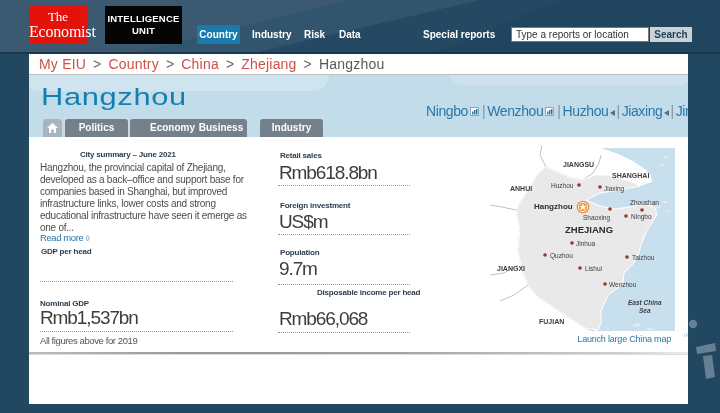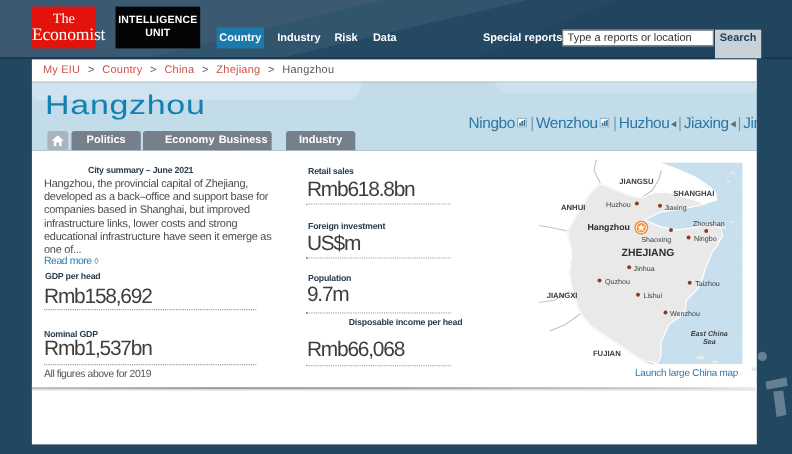--- a/index.html
+++ b/index.html
@@ -27,26 +27,26 @@
  <div style="font-size:16px;line-height:15px;letter-spacing:-0.2px;">Economist</div>
 </div>
 <div class="abs" style="left:105px;top:6px;width:77px;height:38px;background:#050505;color:#fff;text-align:center;">
  <div style="font-size:9.5px;font-weight:bold;letter-spacing:0.2px;line-height:12px;margin-top:7px;">INTELLIGENCE<br>UNIT</div>
 </div>
 
 <div class="abs" style="left:197px;top:25px;width:43px;height:19px;background:#1a7aab;color:#fff;font-size:10px;font-weight:bold;text-align:center;line-height:19px;">Country</div>
 <div class="navl" style="left:252px;top:29px;">Industry</div>
 <div class="navl" style="left:304px;top:29px;">Risk</div>
 <div class="navl" style="left:339px;top:29px;">Data</div>
-<div class="navl" style="left:391px;top:29px;padding-left:48px;">Special reports</div>
+<div class="navl" style="left:375px;top:29px;padding-left:48px;">Special reports</div>
 
 <div class="abs" style="left:511px;top:27px;width:132px;height:13px;background:#fff;border:1px solid #777;font-size:10px;color:#333;line-height:13px;padding-left:4px;">Type a reports or location</div>
-<div class="abs" style="left:650px;top:27px;width:42px;height:26px;background:#c9d2d9;color:#1c3e57;font-size:10px;font-weight:bold;text-align:center;line-height:15px;">Search</div>
+<div class="abs" style="left:650px;top:27px;width:42px;height:15px;background:#c9d2d9;color:#1c3e57;font-size:10px;font-weight:bold;text-align:center;line-height:15px;">Search</div>
 
-<div class="abs" style="left:29px;top:54px;width:659px;height:20px;background:#fff;border-bottom:1px solid #bfbfbf;font-size:10px;letter-spacing:0.2px;line-height:20px;color:#555;">
+<div class="abs" style="left:29px;top:54px;width:659px;height:20px;background:#fff;border-bottom:1px solid #bfbfbf;font-size:14px;letter-spacing:0.2px;line-height:20px;color:#555;">
  <span style="margin-left:10px;color:#cd5146;">My EIU</span><span style="color:#666;margin:0 7px;">&gt;</span><span style="color:#cd5146;">Country</span><span style="color:#666;margin:0 7px;">&gt;</span><span style="color:#cd5146;">China</span><span style="color:#666;margin:0 7px;">&gt;</span><span style="color:#cd5146;">Zhejiang</span><span style="color:#666;margin:0 7px;">&gt;</span><span style="color:#5a5a5a;">Hangzhou</span>
 </div>
 
 <div class="abs" style="left:29px;top:75px;width:659px;height:62px;background:#c3dcea;overflow:hidden;">
  <div class="abs" style="left:0;top:0;width:300px;height:16px;background:#cfe4ef;border-radius:0 0 20px 8px;"></div>
  <div class="abs" style="left:420px;top:-4px;width:239px;height:14px;background:#cde2ee;border-radius:0 0 10px 20px;"></div>
  <div class="abs" style="left:12px;top:7.5px;font-size:24.5px;letter-spacing:0.5px;color:#1380b2;transform:scaleX(1.26);transform-origin:0 0;">Hangzhou</div>
  <div class="abs" style="left:341px;top:28px;font-size:9px;color:#47606d;margin-top:40px;">Other cities&nbsp;&nbsp;:&nbsp;</div>
  <div class="abs" style="left:397px;top:28px;font-size:14px;letter-spacing:-0.4px;color:#2878a8;white-space:nowrap;">Ningbo<svg width="9" height="9" viewBox="0 0 9 9" style="vertical-align:0px;margin:0 1px 0 2px;">
           <rect x="0.5" y="0.5" width="8" height="8" fill="#fdfdfd" stroke="#90a6b4"></rect>
@@ -76,21 +76,20 @@
  <div class="tab" style="left:166px;bottom:0;width:52px;">Business</div>
  <div class="tab" style="left:231px;bottom:0;width:63px;">Industry</div>
 </div>
 
 <div class="abs" style="left:29px;top:137px;width:659px;height:267px;background:#fff;">
 
  <div class="lbl" style="left:11px;top:13px;margin-left:40px;">City summary – June 2021</div>
  <div class="abs" style="left:11px;top:25px;font-size:10px;letter-spacing:-0.25px;line-height:12.1px;color:#4d4d4d;">Hangzhou, the provincial capital of Zhejiang,<br>developed as a back–office and support base for<br>companies based in Shanghai, but improved<br>infrastructure links, lower costs and strong<br>educational infrastructure have seen it emerge as<br>one of...</div>
  <div class="abs" style="left:11px;top:94.5px;font-size:9.5px;letter-spacing:-0.4px;color:#2878a8;">Read more <span style="font-size:8px;">◊</span></div>
  <div class="lbl" style="left:12px;top:109.5px;">GDP per head</div>
- <div class="big" style="left:11px;top:122.4px;">Rmb158,692</div>
  <div class="dot" style="left:11px;top:144px;width:193px;"></div>
  <div class="lbl" style="left:11px;top:161.5px;">Nominal GDP</div>
  <div class="big" style="left:11px;top:170px;">Rmb1,537bn</div>
  <div class="dot" style="left:11px;top:194px;width:193px;"></div>
  <div class="abs" style="left:11px;top:198px;font-size:9.5px;letter-spacing:-0.4px;color:#555;">All figures above for 2019</div>
 
  <div class="lbl" style="left:251px;top:13.5px;">Retail sales</div>
  <div class="big" style="left:250px;top:24.5px;">Rmb618.8bn</div>
  <div class="dot" style="left:249px;top:48px;width:132px;"></div>
  <div class="lbl" style="left:251px;top:64px;">Foreign investment</div>

